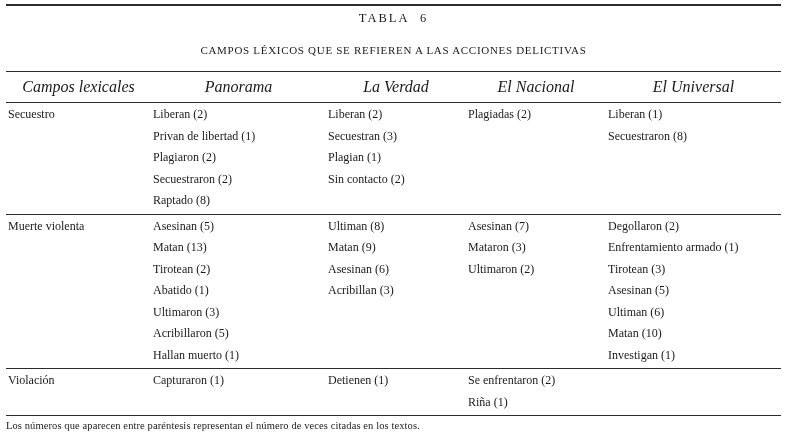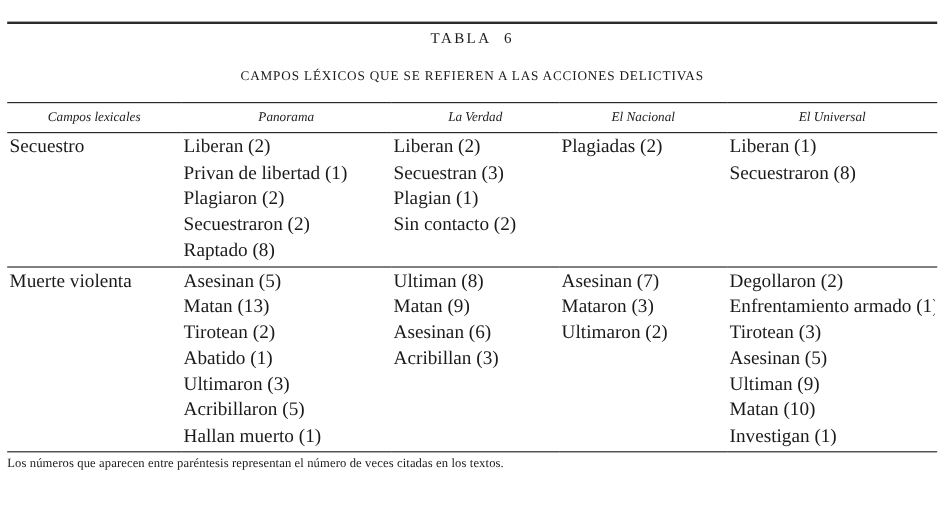--- a/index.html
+++ b/index.html
@@ -7,21 +7,21 @@
     padding: 0;
     background: #ffffff;
   }
   .doc {
     width: 787px;
     height: 440px;
     box-sizing: border-box;
     background: #fff;
     color: #1a1a1a;
     font-family: "Liberation Serif", serif;
-    padding: 14px 6px;
+    padding: 0 6px;
     overflow: hidden;
   }
   .top-rule {
     border-top: 2px solid #2b2b2b;
     margin-top: 4px;
   }
   .title {
     text-align: center;
     font-size: 12.5px;
     letter-spacing: 2px;
@@ -46,32 +46,32 @@
   col.c3 { width: 140px; }
   col.c4 { width: 140px; }
   col.c5 { width: auto; }
   thead tr {
     border-top: 1px solid #2b2b2b;
     border-bottom: 1px solid #2b2b2b;
   }
   th {
     font-style: italic;
     font-weight: normal;
-    font-size: 11px;
+    font-size: 16px;
     text-align: center;
     padding: 6px 2px;
     white-space: nowrap;
     overflow: hidden;
   }
   tbody tr {
     border-top: 1px solid #2b2b2b;
   }
   td {
     vertical-align: top;
-    font-size: 16px;
+    font-size: 12px;
     padding: 1px 2px 2px 2px;
   }
   .line {
     line-height: 21.5px;
     white-space: nowrap;
     overflow: hidden;
   }
   .footnote {
     font-size: 10.5px;
     margin-top: 4px;
@@ -152,22 +152,38 @@
           <td>
             <div class="line">Asesinan (7)</div>
             <div class="line">Mataron (3)</div>
             <div class="line">Ultimaron (2)</div>
           </td>
           <td>
             <div class="line">Degollaron (2)</div>
             <div class="line">Enfrentamiento armado (1)</div>
             <div class="line">Tirotean (3)</div>
             <div class="line">Asesinan (5)</div>
-            <div class="line">Ultiman (9)</div>
+            <div class="line">Ultiman (6)</div>
             <div class="line">Matan (10)</div>
             <div class="line">Investigan (1)</div>
           </td>
+        </tr>
+        <tr>
+          <td>
+            <div class="line">Violación</div>
+          </td>
+          <td>
+            <div class="line">Capturaron (1)</div>
+          </td>
+          <td>
+            <div class="line">Detienen (1)</div>
+          </td>
+          <td>
+            <div class="line">Se enfrentaron (2)</div>
+            <div class="line">Riña (1)</div>
+          </td>
+          <td></td>
         </tr>
       </tbody>
   </table>
 
   <div class="footnote">Los números que aparecen entre paréntesis representan el número de veces citadas en los textos.</div>
 </div>
 
 </body></html>

